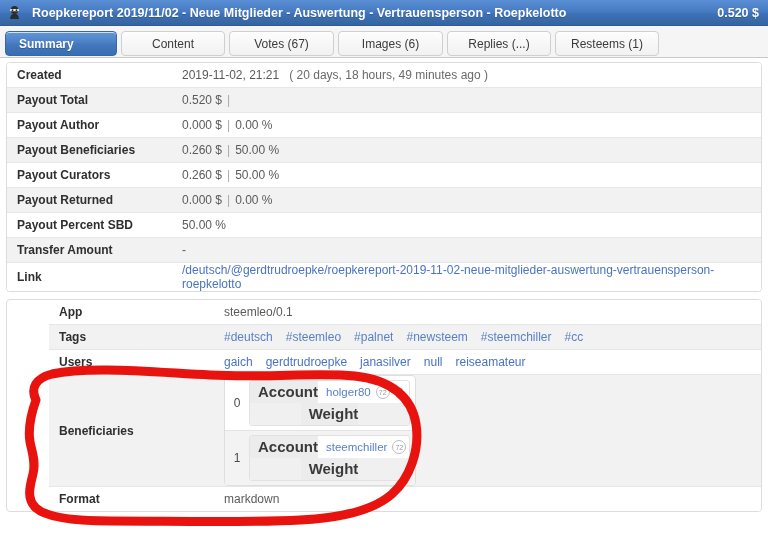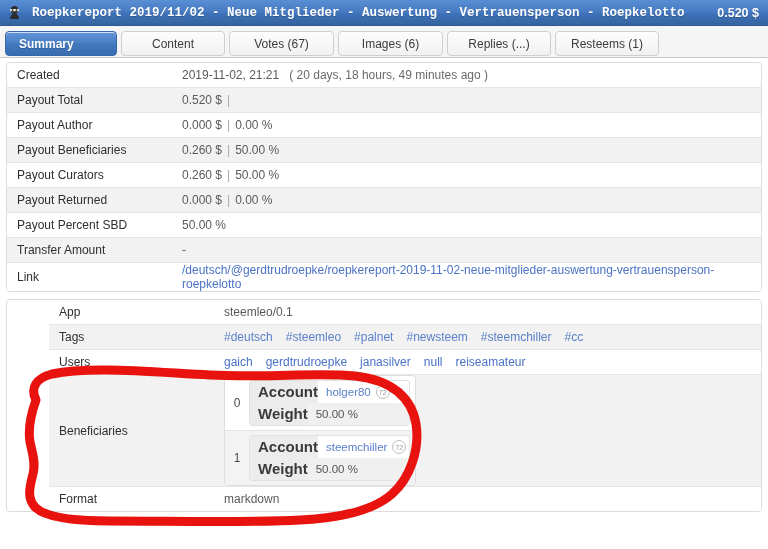--- a/index.html
+++ b/index.html
@@ -21,21 +21,20 @@
   }
   .tb-avatar{
     width:17px;height:17px;flex:0 0 17px;margin-right:9px;
     display:flex;align-items:center;justify-content:center;
     font-size:13px;line-height:1;
   }
   .tb-title{
     font-size:12.5px;font-weight:bold;white-space:nowrap;
     overflow:hidden;text-overflow:ellipsis;flex:1 1 auto;
     text-shadow:0 1px 0 rgba(0,0,0,.18);
-    font-family:Liberation Mono, monospace;
   }
   .tb-payout{
     font-size:12.5px;font-weight:bold;margin-left:12px;flex:0 0 auto;
     text-shadow:0 1px 0 rgba(0,0,0,.18);
   }
 
   
   .tabbar{
     height:32px;box-sizing:border-box;
     display:flex;align-items:center;gap:4px;
@@ -77,21 +76,21 @@
     background:#ffffff;overflow:hidden;
   }
   .panel + .panel{margin-top:7px;padding-left:42px;}
 
   table.kv{width:100%;border-collapse:collapse;table-layout:fixed;}
   table.kv td{
     padding:0 0 0 10px;height:24px;vertical-align:middle;
     font-size:12px;border-top:1px solid #e6e6e6;
   }
   table.kv tr:first-child td{border-top:none;}
-  td.k{width:155px;color:#2f2f2f;font-weight:normal;white-space:nowrap;}
+  td.k{width:155px;color:#2f2f2f;font-weight:bold;white-space:nowrap;}
   td.v{color:#5a5a5a;}
   tr.odd td{background:#f2f2f2;}
   tr.even td{background:#ffffff;}
 
   .money{font-variant-numeric:tabular-nums;}
   .sep{color:#aaaaaa;padding:0 5px;}
   .ago{color:#6a6a6a;margin-left:10px;}
   .link{color:#4a72c4;text-decoration:none;cursor:pointer;}
   .tag{color:#5a7fc8;margin-right:13px;cursor:pointer;}
   .user{color:#4a72c4;margin-right:13px;cursor:pointer;}
@@ -107,21 +106,21 @@
   .bene-row + .bene-row{border-top:1px solid #e4e4e4;background:#f3f3f3;}
   .bene-idx{
     flex:0 0 24px;display:flex;align-items:center;justify-content:center;
     font-size:12px;color:#4a4a4a;
   }
   .bene-card{
     flex:1 1 auto;margin:4px 5px 4px 0;
     border:1px solid #e2e2e2;border-radius:3px;background:#ffffff;overflow:hidden;
   }
   .bene-line{display:flex;align-items:center;height:22px;}
-  .bene-line.alt{background:#f0f0f0;}
+  .bene-line.alt{background:#f0f0f0;flex-direction:column;}
   .bene-lbl{
     flex:0 0 54px;padding-left:8px;box-sizing:border-box;
     font-size:15px;font-weight:bold;color:#3a3a3a;
     background:#ececec;height:22px;line-height:22px;
   }
   .bene-val{
     flex:1 1 auto;padding-left:8px;font-size:11.5px;color:#555;
     display:flex;align-items:center;height:22px;
   }
   .acct{color:#5a7fc8;cursor:pointer;}

